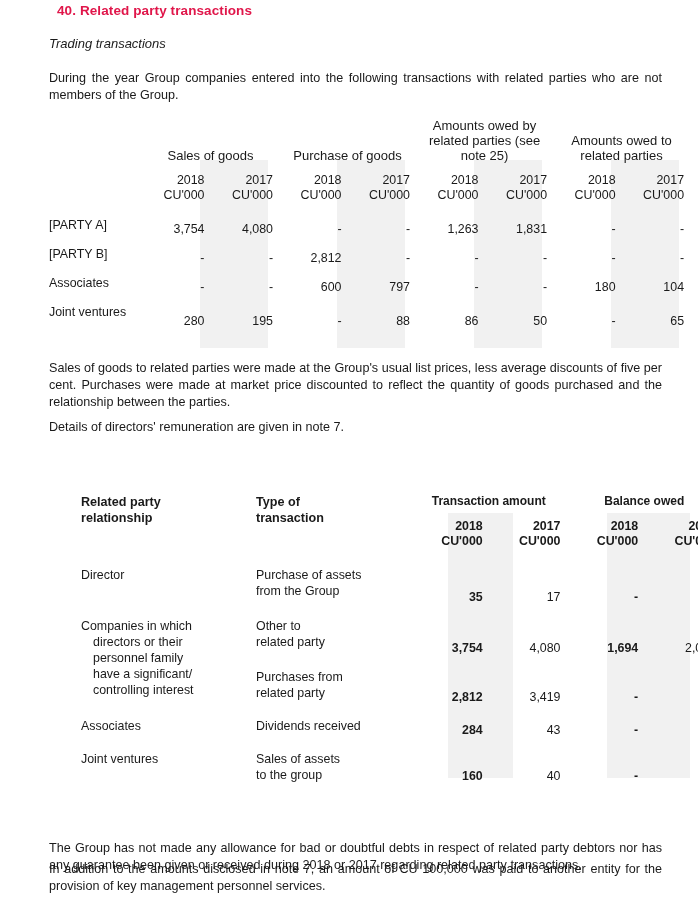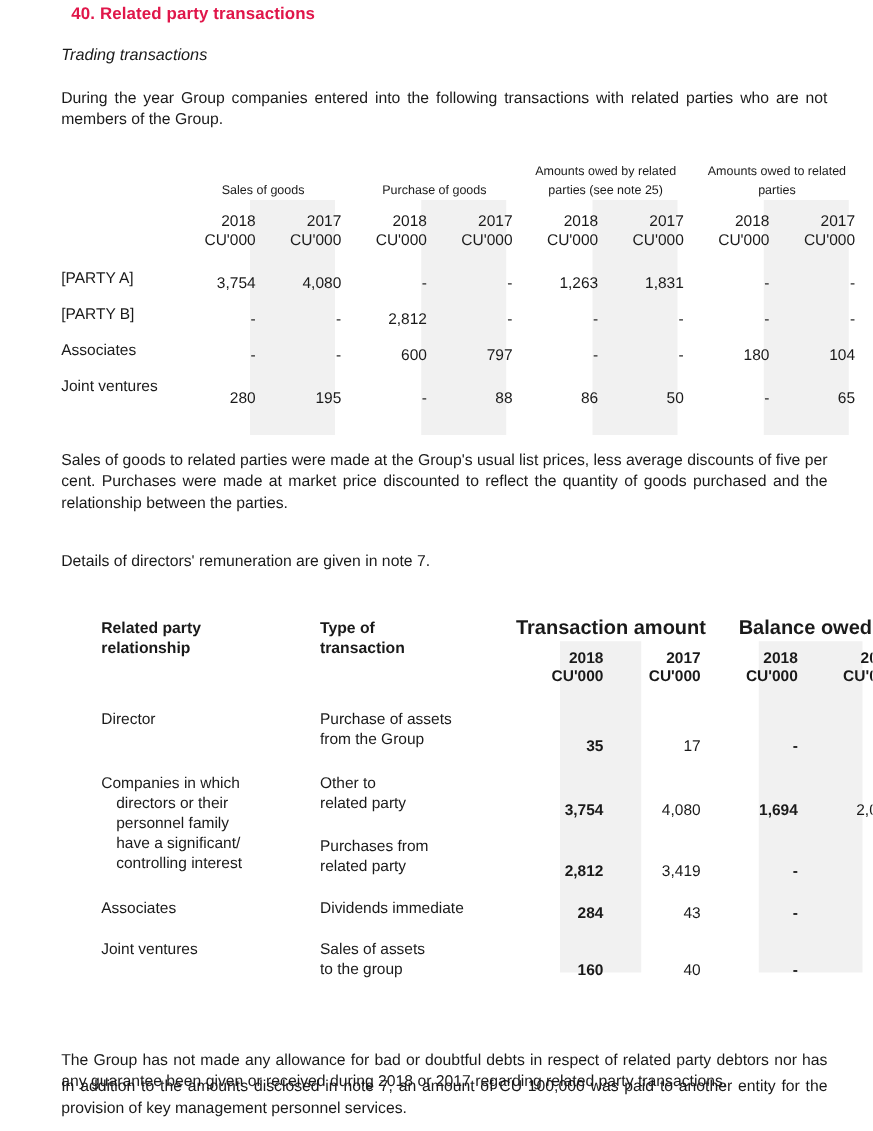--- a/index.html
+++ b/index.html
@@ -73,21 +73,21 @@
     vertical-align: top;
     font-weight: normal;
   }
 
   
   #table1 { left: 49px; top: 118px; width: 641px; }
   #table1 .c-label { width: 93px; }
   #table1 .c-num   { width: 68.5px; }
 
   .grp-head {
-    font-size: 10px;
+    font-size: 13px;
     text-align: center;
     line-height: 15px;
     padding-bottom: 2px !important;
     vertical-align: bottom !important;
   }
   .yr {
     text-align: right;
     line-height: 15px;
     padding-right: 6px !important;
     padding-bottom: 4px !important;
@@ -118,21 +118,21 @@
 
   #table2 .hdr-strong {
     font-weight: bold;
     font-size: 12.6px;
     line-height: 16px;
     text-align: left;
     vertical-align: top !important;
   }
   #table2 .hdr-span {
     font-weight: bold;
-    font-size: 16px;
+    font-size: 12px;
     text-align: center;
     vertical-align: top !important;
   }
   #table2 .yr {
     font-weight: bold;
     text-align: right;
     padding-right: 6px !important;
     line-height: 15px;
     vertical-align: bottom !important;
     padding-bottom: 4px !important;
@@ -236,21 +236,21 @@
         <td class="num">88</td>
         <td class="num">86</td>
         <td class="num">50</td>
         <td class="num">-</td>
         <td class="num">65</td>
       </tr>
     </tbody>
   </table>
 
   <div class="para" style="top:360px;">Sales of goods to related parties were made at the Group's usual list prices, less average discounts of five per cent.  Purchases were made at market price discounted to reflect the quantity of goods purchased and the relationship between the parties.</div>
-  <div class="para nojustify" style="top:441px;">Details of directors' remuneration are given in note 7.</div>
+  <div class="para nojustify" style="top:419px;">Details of directors' remuneration are given in note 7.</div>
 
   <div class="stripe" style="left:448px; top:513px; width:65px; height:265px;"></div>
   <div class="stripe" style="left:607px; top:513px; width:83px; height:265px;"></div>
 
   <table class="fin" id="table2">
     <colgroup>
       <col class="c-rel">
         <col class="c-typ">
       <col class="c-num">
         <col class="c-num">
@@ -322,21 +322,21 @@
         <td class="num">3,419</td>
         <td class="num b">-</td>
         <td class="num">-</td>
       </tr>
 
       <tr style="height:33px;">
         <td class="rowlabel">
           <span>Associates</span>
         </td>
         <td class="rowlabel">
-          <span>Dividends immediate</span>
+          <span>Dividends received</span>
         </td>
         <td class="num b">284</td>
         <td class="num">43</td>
         <td class="num b">-</td>
         <td class="num">-</td>
       </tr>
 
       <tr style="height:35px;">
         <td class="rowlabel">
           <span>Joint ventures</span>

